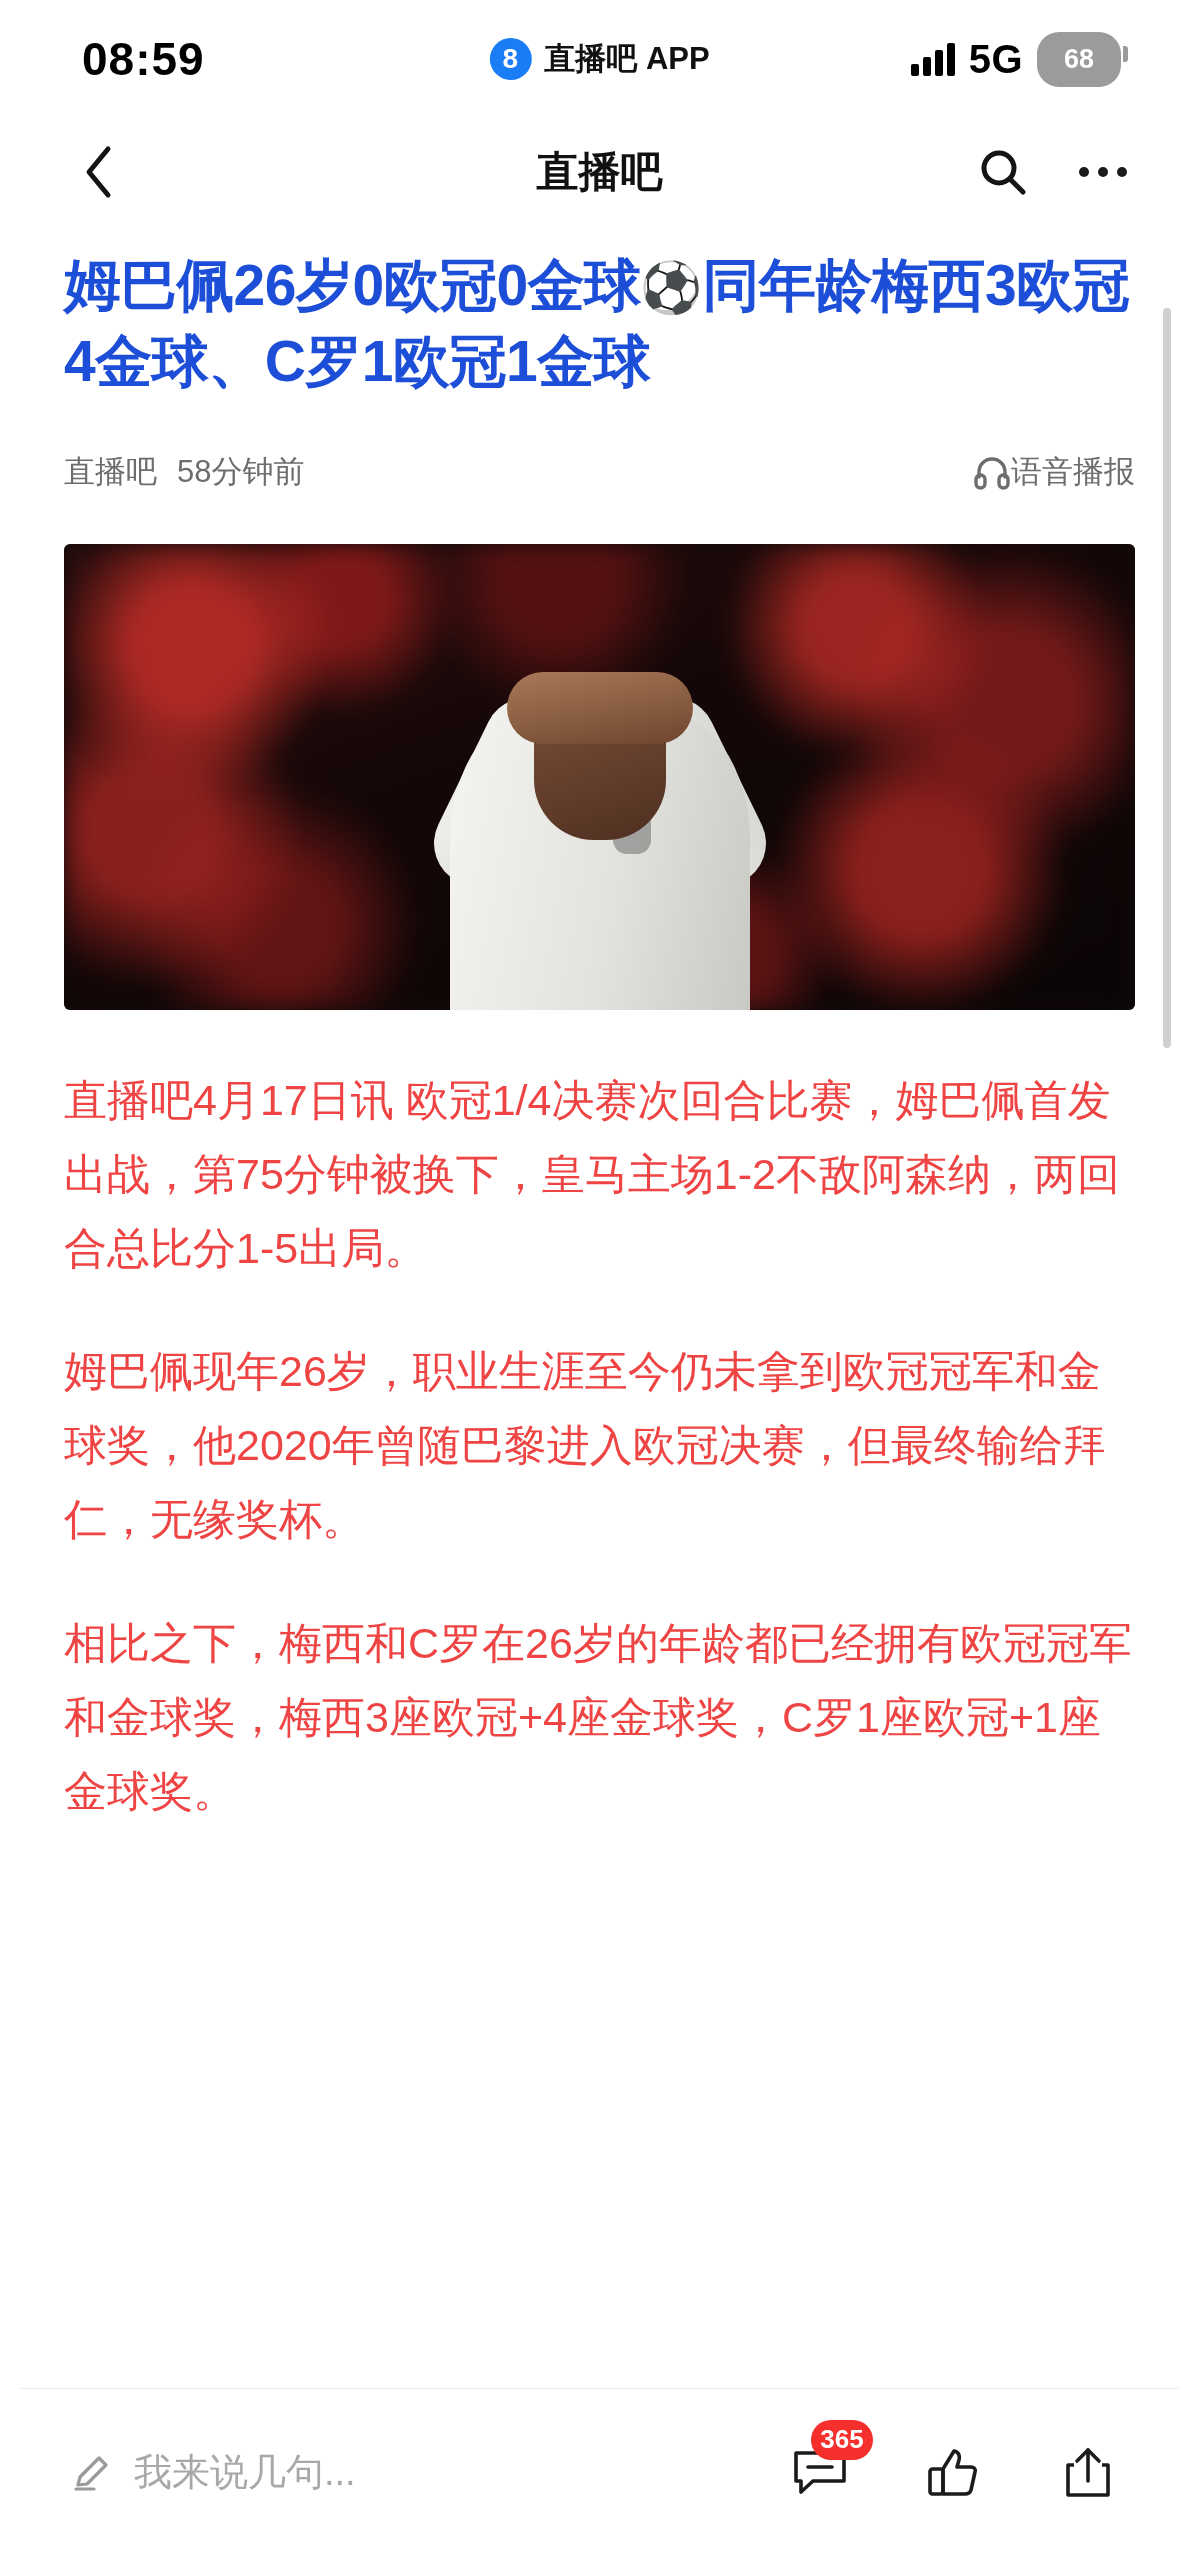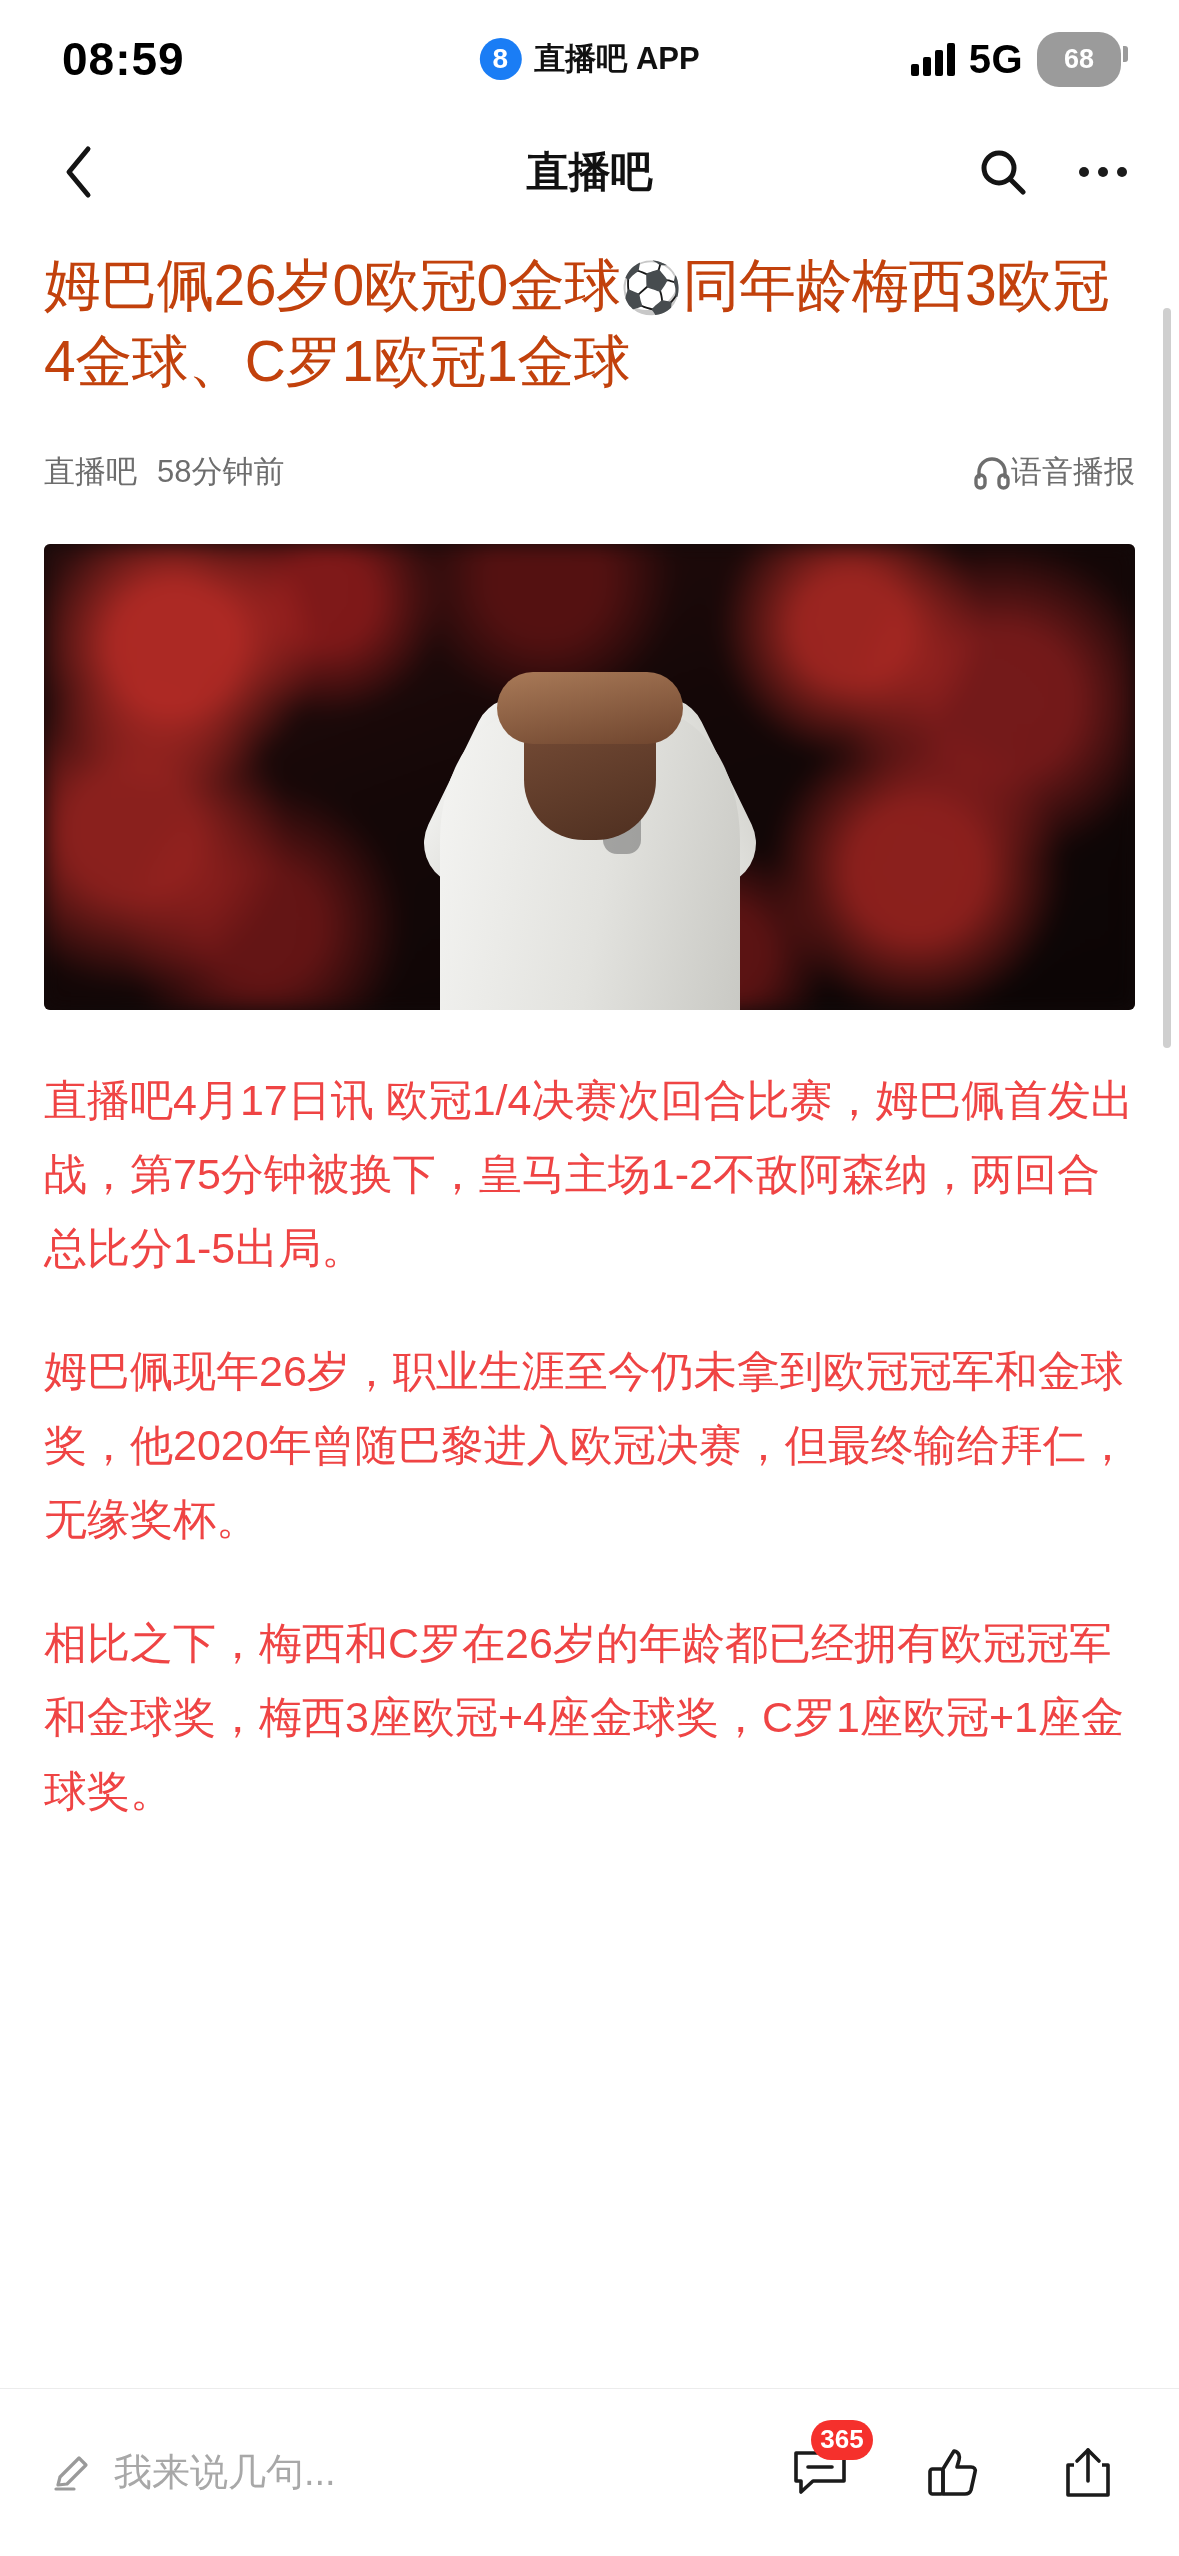--- a/index.html
+++ b/index.html
@@ -10,20 +10,21 @@
     font-family: "Liberation Sans", sans-serif;
     overflow: hidden;
   }
   .phone {
     position: relative;
     width: 1179px;
     height: 2556px;
     background: #ffffff;
     display: flex;
     flex-direction: column;
+    padding-left: 20px;
   }
 
   
   .statusbar {
     height: 118px;
     flex: 0 0 118px;
     display: flex;
     align-items: center;
     justify-content: space-between;
     padding: 0 58px 0 62px;
@@ -151,22 +152,22 @@
   
   .content {
     position: relative;
     flex: 1 1 auto;
     overflow: hidden;
     padding: 0 44px;
   }
   .headline {
     font-size: 57px;
     line-height: 1.33;
-    font-weight: normal;
-    color: #c2410c;
+    font-weight: bold;
+    color: #1d4ed8;
     letter-spacing: -0.5px;
     margin-top: 22px;
   }
   .headline .ball {
     font-size: 50px;
   }
   .meta {
     margin-top: 46px;
     display: flex;
     align-items: center;

